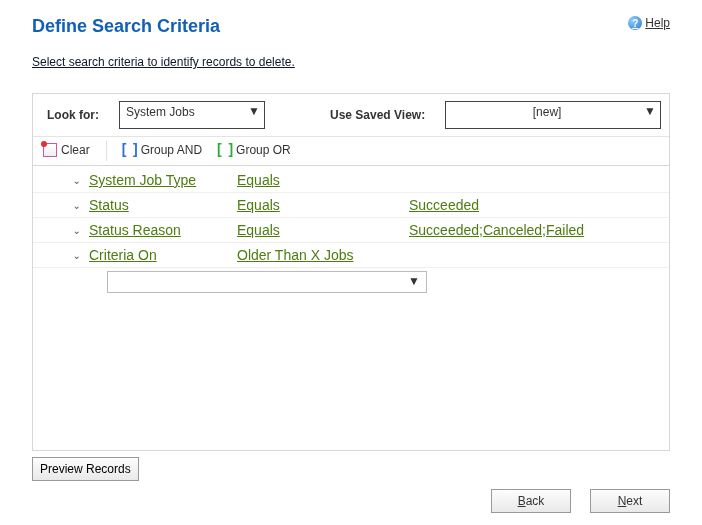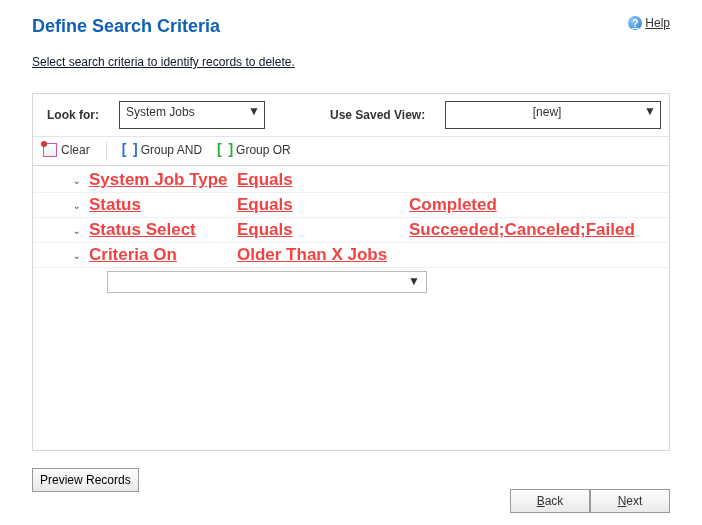--- a/index.html
+++ b/index.html
@@ -29,27 +29,27 @@
 .group-and-icon { color:#2b6fd8; }
 .group-or-icon { color:#2bab3c; }
 .grid { padding: 2px 0; }
 .row { display: flex; align-items: center; height: 25px; border-bottom: 1px solid #efefef; }
 .row:last-child { border-bottom: none; }
 .expcol { width: 56px; display:flex; justify-content:flex-end; padding-right:8px; }
 .chev { font-size: 10px; color: #555; cursor:pointer; }
 .fieldcol { width: 148px; }
 .opcol { width: 172px; }
 .valcol { flex: 1; }
-.link { color: #ef4444; text-decoration: underline; cursor: pointer; font-size: 17px; font-weight: bold; }
+.link { color: #4d7c0f; text-decoration: underline; cursor: pointer; font-size: 14px; }
 .newrow { padding: 3px 0; }
 .newrow-inner { margin-left: 74px; height: 22px; border:1px solid #bbb; background:#fff; position:relative; width: 320px; }
 .newrow-arrow { position:absolute; right:6px; top:2px; font-size:12px; }
-.preview-wrap { margin-top: 17px; }
+.preview-wrap { margin-top: 6px; }
 .btn-preview { border:1px solid #999; background:linear-gradient(#fdfdfd,#e9e9e9); padding:4px 7px; font-size:12px; cursor:pointer; }
-.footer { position:absolute; bottom:12px; right:32px; display:flex; gap:0; }
+.footer { position:absolute; bottom:12px; right:32px; display:flex; gap:19px; }
 .btn { border:1px solid #999; background:linear-gradient(#fdfdfd,#e9e9e9); width:80px; height:24px; font-size:12px; cursor:pointer; display:flex; align-items:center; justify-content:center; }
 .btn .ul { text-decoration: underline; }
 .gridspace { height: 152px; }
 .sep { width:1px; height:20px; background:#e0e0e0; margin:0 2px; }
 </style>
 </head>
 <body>
 
 <div class="page">
   <div class="header">
@@ -100,27 +100,27 @@
           </div>
         <div class="fieldcol"><a class="link">System Job Type</a></div>
         <div class="opcol"><a class="link">Equals</a></div>
       </div>
       <div class="row">
         <div class="expcol">
             <span class="chev">⌄</span>
           </div>
         <div class="fieldcol"><a class="link">Status</a></div>
         <div class="opcol"><a class="link">Equals</a></div>
-        <div class="valcol"><a class="link">Completed</a></div>
+        <div class="valcol"><a class="link">Succeeded</a></div>
       </div>
       <div class="row">
         <div class="expcol">
             <span class="chev">⌄</span>
           </div>
-        <div class="fieldcol"><a class="link">Status Select</a></div>
+        <div class="fieldcol"><a class="link">Status Reason</a></div>
         <div class="opcol"><a class="link">Equals</a></div>
         <div class="valcol"><a class="link">Succeeded;Canceled;Failed</a></div>
       </div>
       <div class="row">
         <div class="expcol">
             <span class="chev">⌄</span>
           </div>
         <div class="fieldcol"><a class="link">Criteria On</a></div>
         <div class="opcol"><a class="link">Older Than X Jobs</a></div>
       </div>

